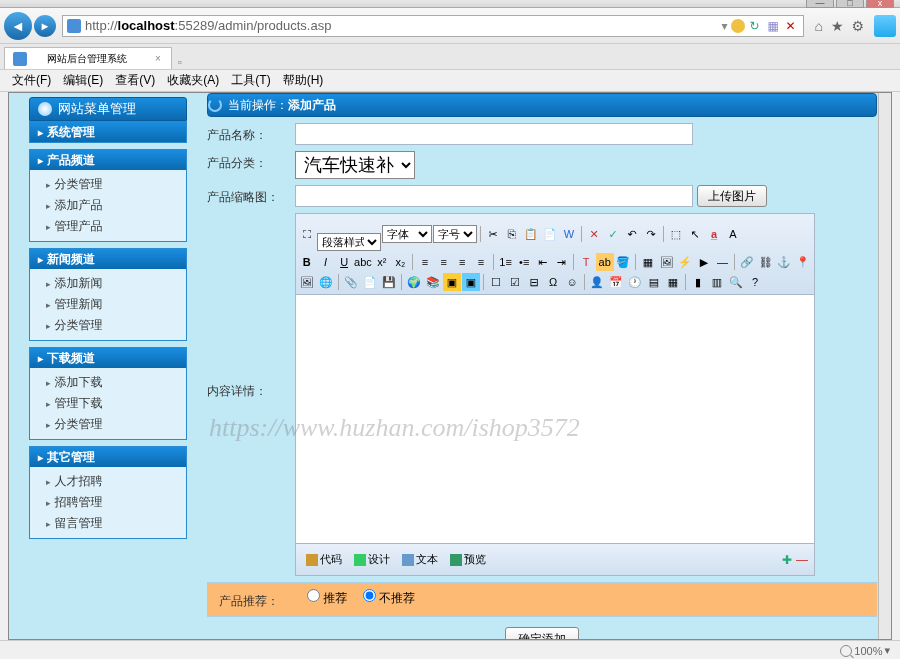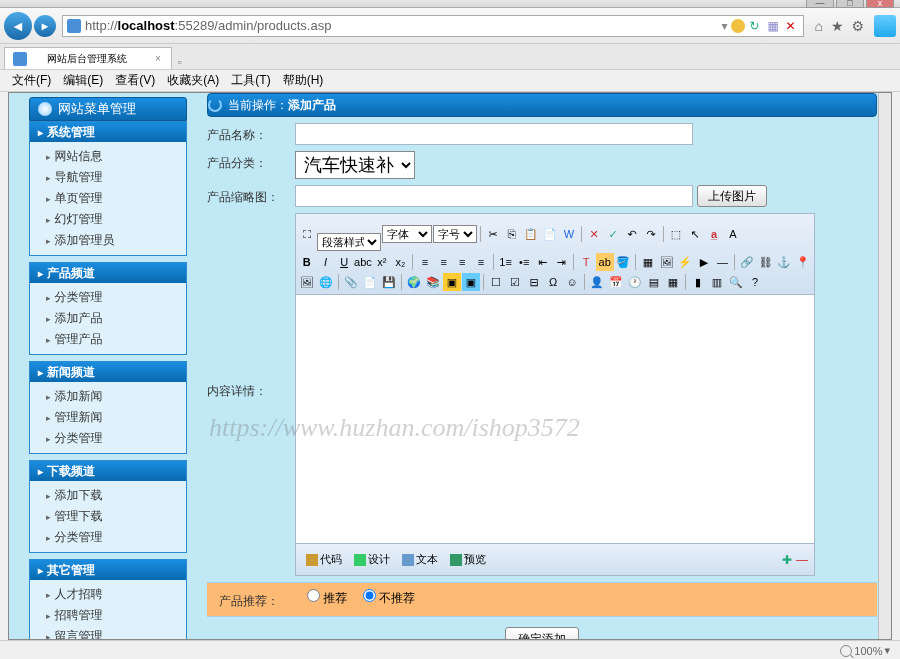--- a/index.html
+++ b/index.html
@@ -135,27 +135,20 @@
   <div class="watermark">https://www.huzhan.com/ishop3572</div>
 
   <div class="sidebar">
     <div class="side-title">
       <span class="orb"></span>
       <span>网站菜单管理</span>
     </div>
     <div id="side-groups">
         <div class="side-box">
           <div class="side-box-hd">系统管理</div>
-          <ul class="side-list">
-            <li>网站信息</li>
-            <li>导航管理</li>
-            <li>单页管理</li>
-            <li>幻灯管理</li>
-            <li>添加管理员</li>
-          </ul>
         </div>
         <div class="side-box">
           <div class="side-box-hd">产品频道</div>
           <ul class="side-list">
             <li>分类管理</li>
             <li>添加产品</li>
             <li>管理产品</li>
           </ul>
         </div>
         <div class="side-box">

